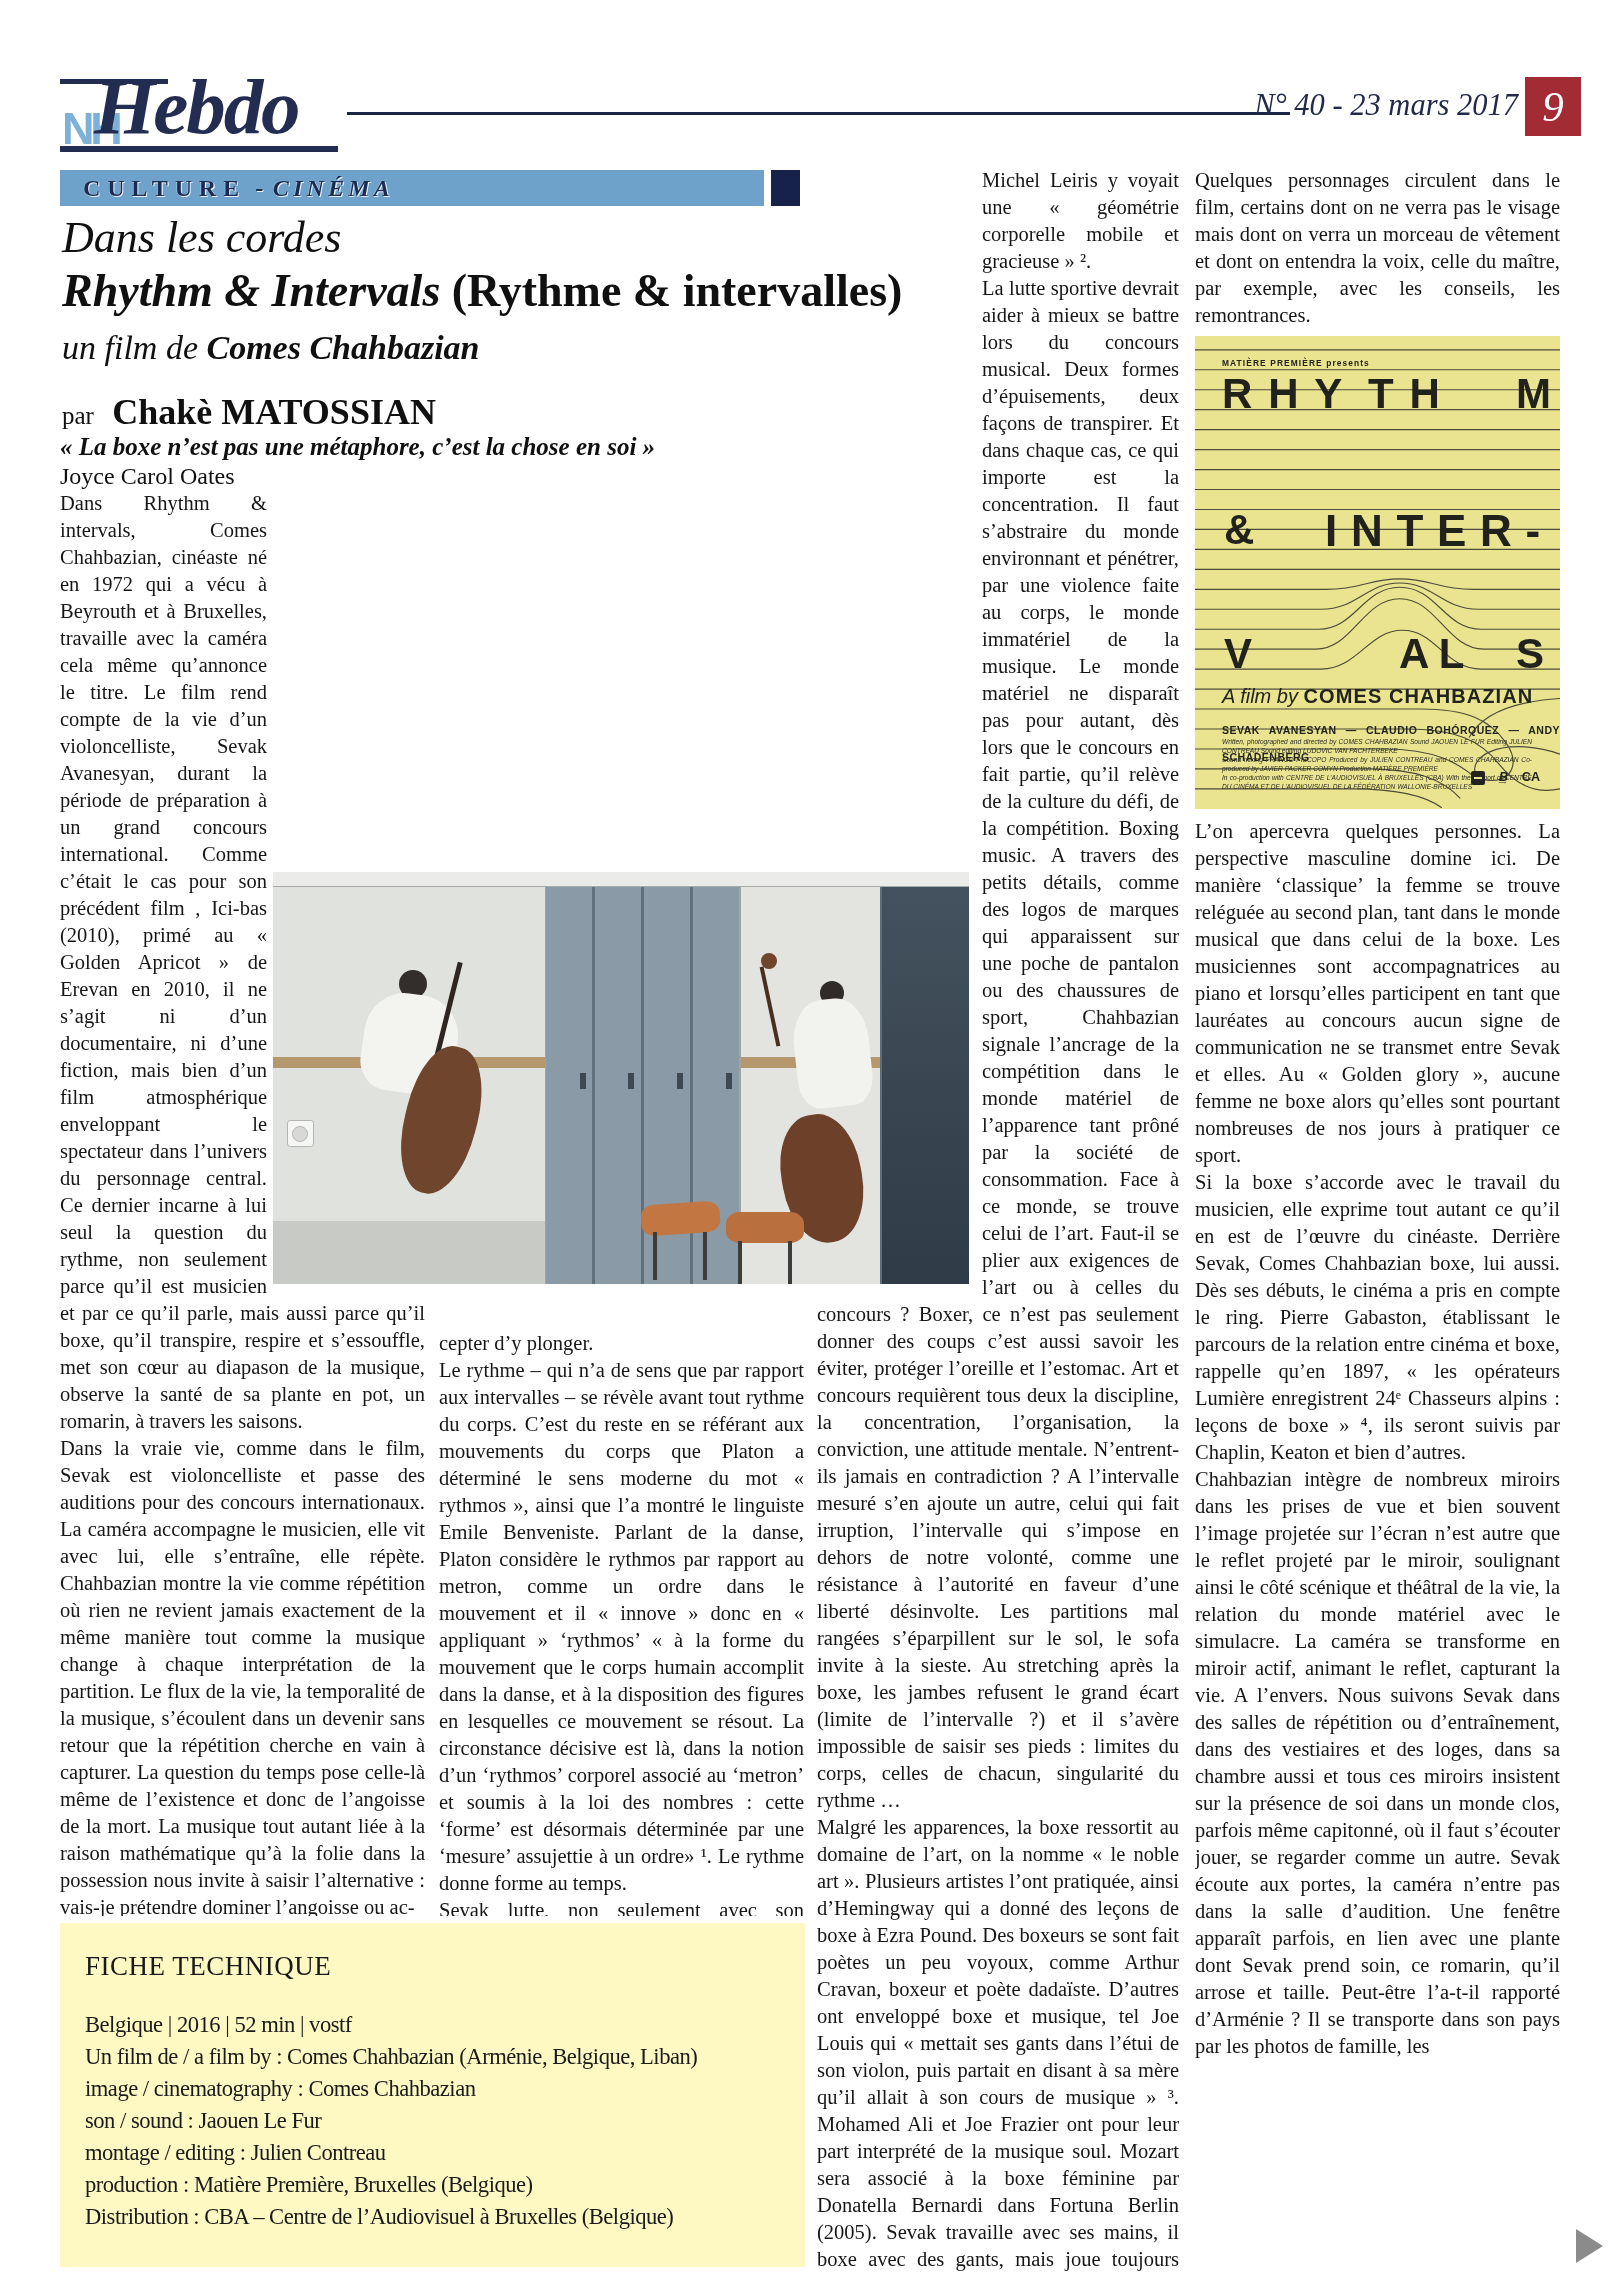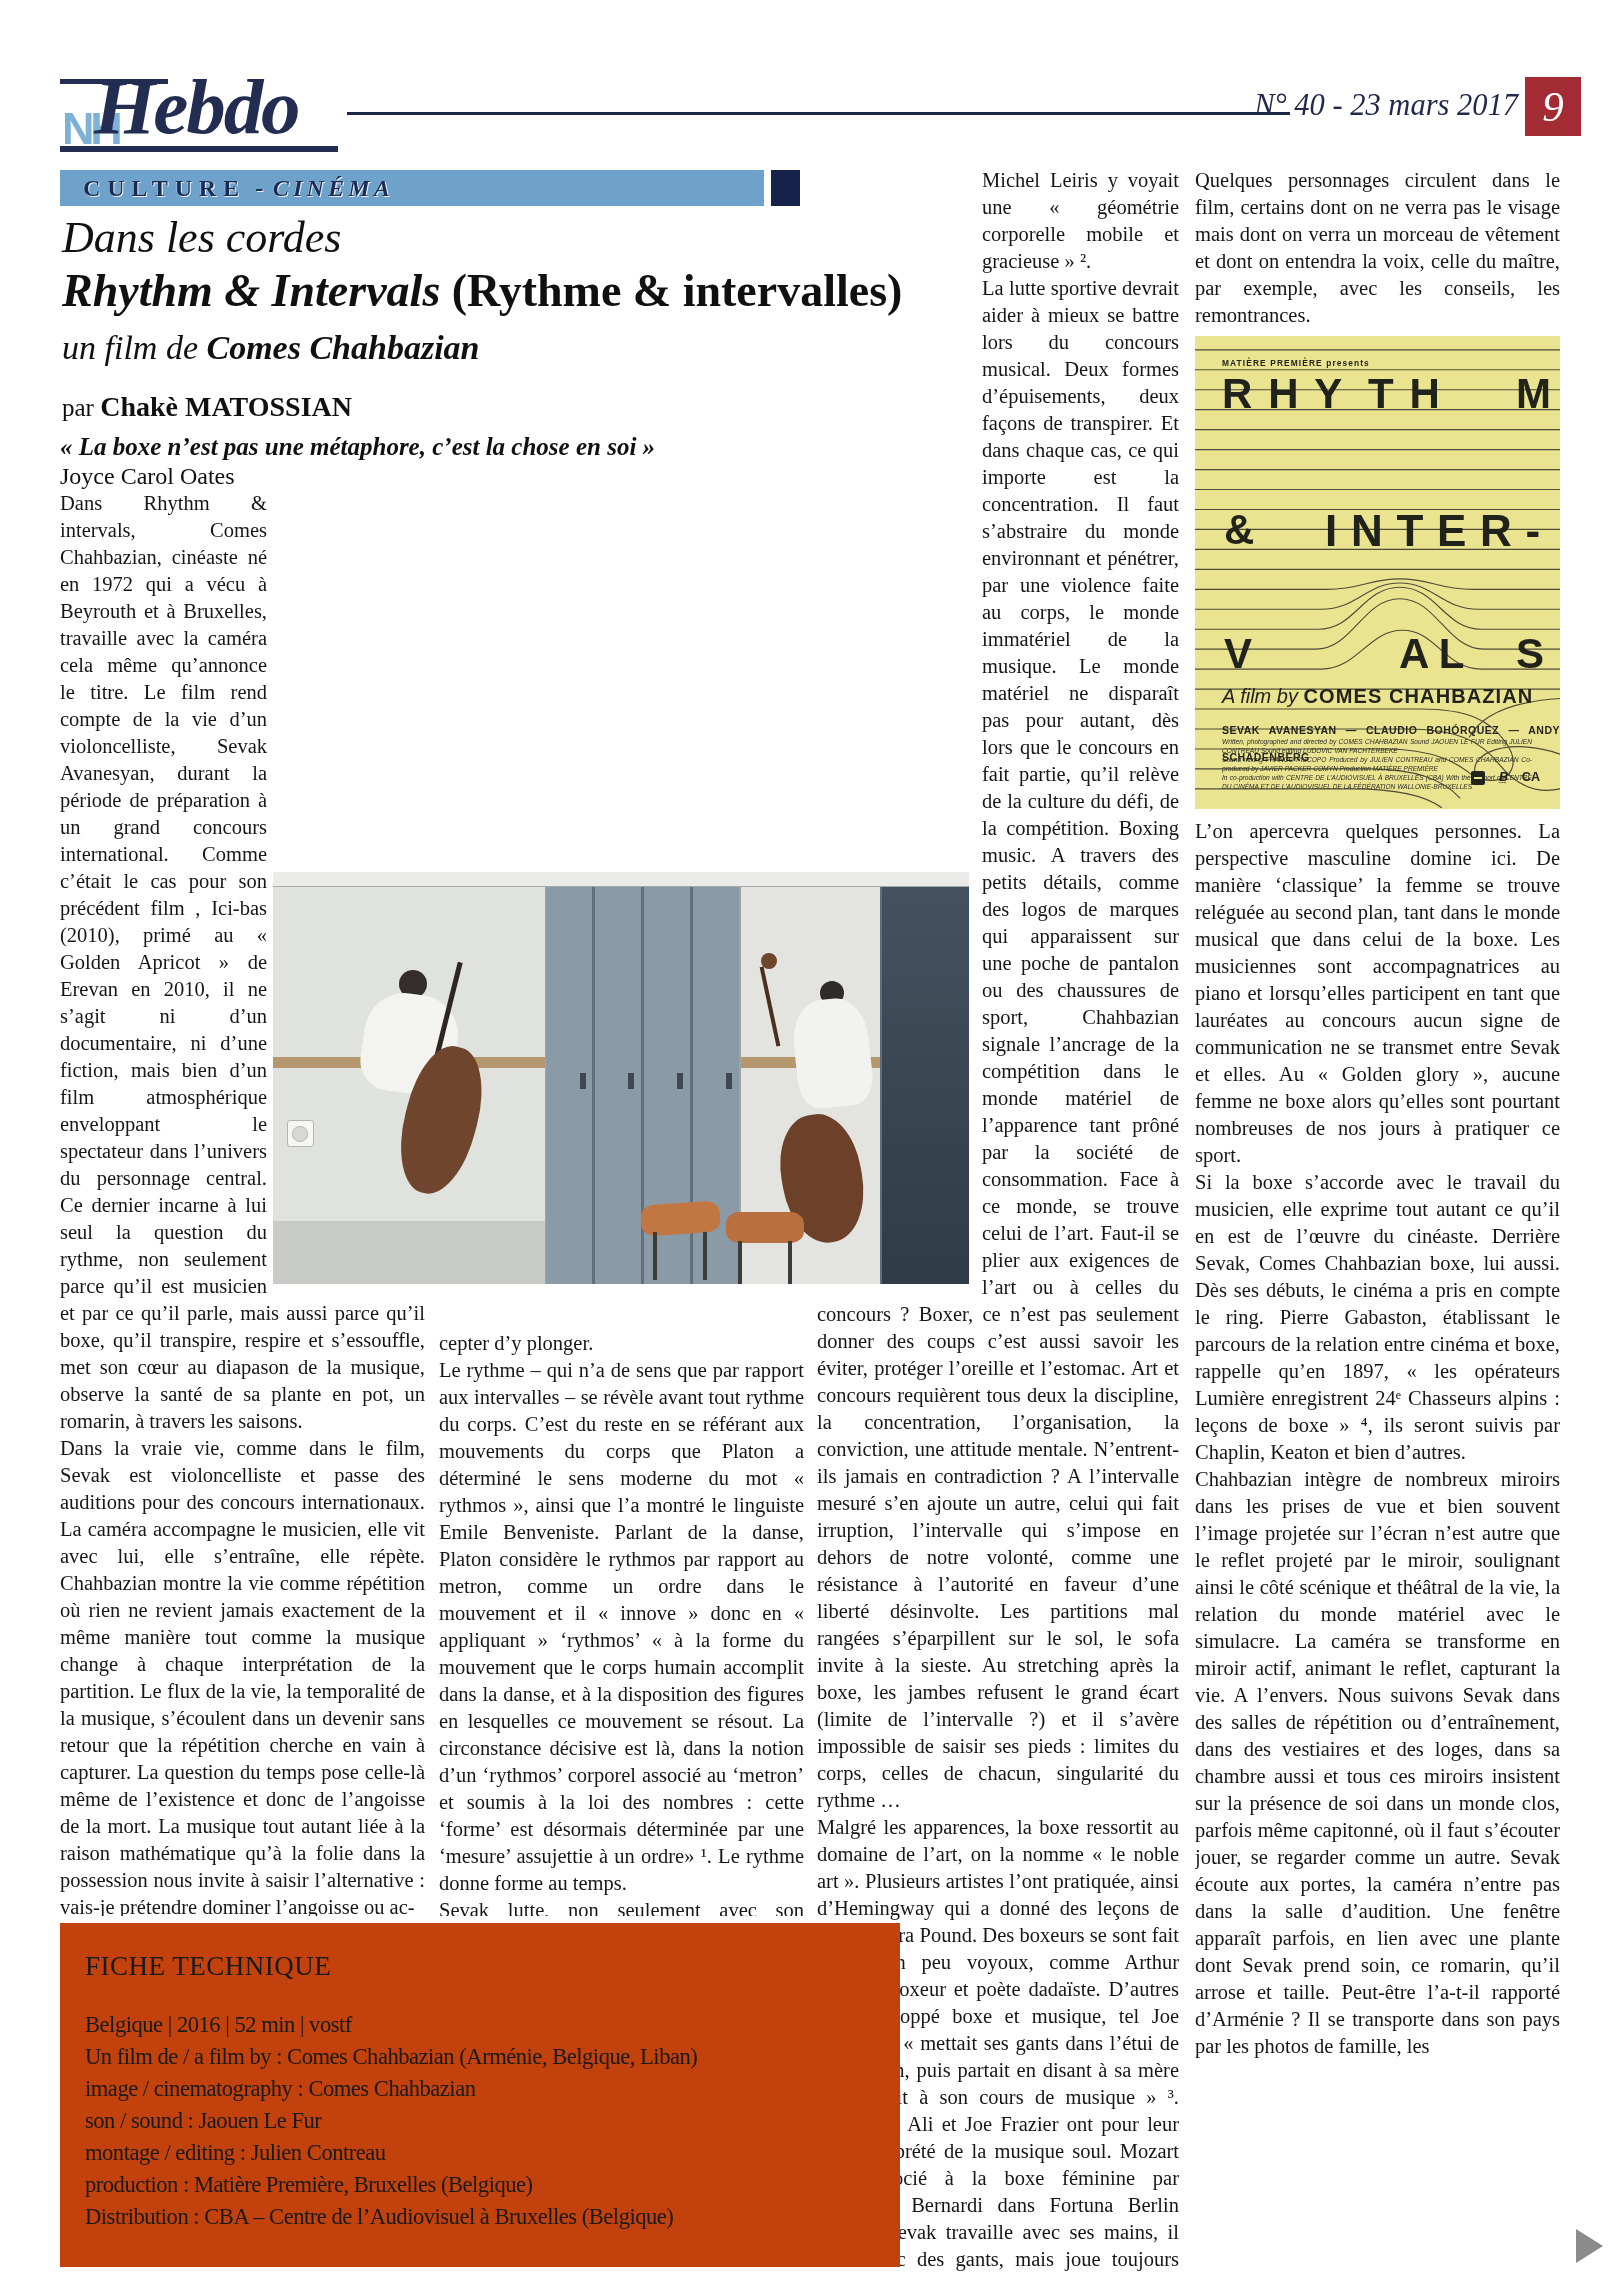--- a/index.html
+++ b/index.html
@@ -32,21 +32,21 @@
                  text-shadow:1.1px 1.1px 0 rgba(255,255,255,.85),-0.5px -0.5px 0 rgba(255,255,255,.45);}
   .banner-square{position:absolute;left:771px;top:170px;width:29px;height:36px;background:#16224a;}
 
   
   .title1{position:absolute;left:62px;top:212px;font-style:italic;font-size:44px;color:#101010;}
   .title2{position:absolute;left:62px;top:264px;font-weight:700;font-size:46px;color:#101010;white-space:nowrap;}
   .title2 .t2a{font-style:italic;}
   .title3{position:absolute;left:62px;top:329px;font-style:italic;font-size:34px;color:#101010;}
   .title3 b{font-style:italic;}
   .byline{position:absolute;left:62px;top:391px;font-size:25px;color:#101010;}
-  .byline b{font-size:28px;}
+  .byline b{font-size:36px;margin-left:12px;}
   .quote{position:absolute;left:60px;top:433px;width:738px;}
   .quote .qline{font-style:italic;font-weight:700;font-size:25px;color:#101010;}
   .quote .qattr{font-size:24px;margin-top:2.1px;color:#101010;}
 
   
   .col{position:absolute;overflow:hidden;font-size:20.5px;line-height:27px;text-align:justify;
        color:#161616;}
   #col1{left:60px;top:490px;width:365px;height:1426px;}
   #col2{left:439px;top:490px;width:365px;height:1426px;}
   #col3{left:817px;top:167px;width:362px;height:2112px;}
@@ -104,21 +104,21 @@
   .p-cast{position:absolute;left:27px;top:381px;font-family:"Liberation Sans",sans-serif;
           font-weight:700;font-size:10.5px;letter-spacing:0.5px;color:#23231d;}
   .p-credits{position:absolute;left:27px;top:401px;width:310px;font-family:"Liberation Sans",sans-serif;
              font-size:6.6px;line-height:9px;color:#2c2c25;font-style:italic;}
   .p-logos{position:absolute;right:20px;bottom:18px;display:flex;gap:13.7px;align-items:center;}
   .p-logo-sq{width:14.7px;height:14.7px;background:#23231d;border-radius:2.1px;position:relative;}
   .p-logo-sq::after{content:"";position:absolute;left:3.2px;top:6.3px;width:8.4px;height:2.1px;background:#eae390;}
   .p-logo-txt{font-family:"Liberation Sans",sans-serif;font-weight:700;font-size:12.6px;color:#23231d;}
 
   
-  .fiche{position:absolute;left:60px;top:1923px;width:840px;height:344px;background:#c2410c;
+  .fiche{position:absolute;left:60px;top:1923px;width:745px;height:344px;background:#fef9c3;
          box-sizing:border-box;padding:28px 21px 0 25px;}
   .fiche-h{font-size:27px;letter-spacing:0.5px;color:#1a1a1a;}
   .fiche-lines{margin-top:27px;}
   .fiche-lines div{font-size:22.6px;line-height:32px;letter-spacing:-0.5px;color:#1a1a1a;}
 
   
   .next-arrow{position:absolute;left:1576px;top:2229px;width:0;height:0;
               border-left:27px solid #8b8b8b;border-top:17.3px solid transparent;border-bottom:17.3px solid transparent;}
 </style>
 </head>

